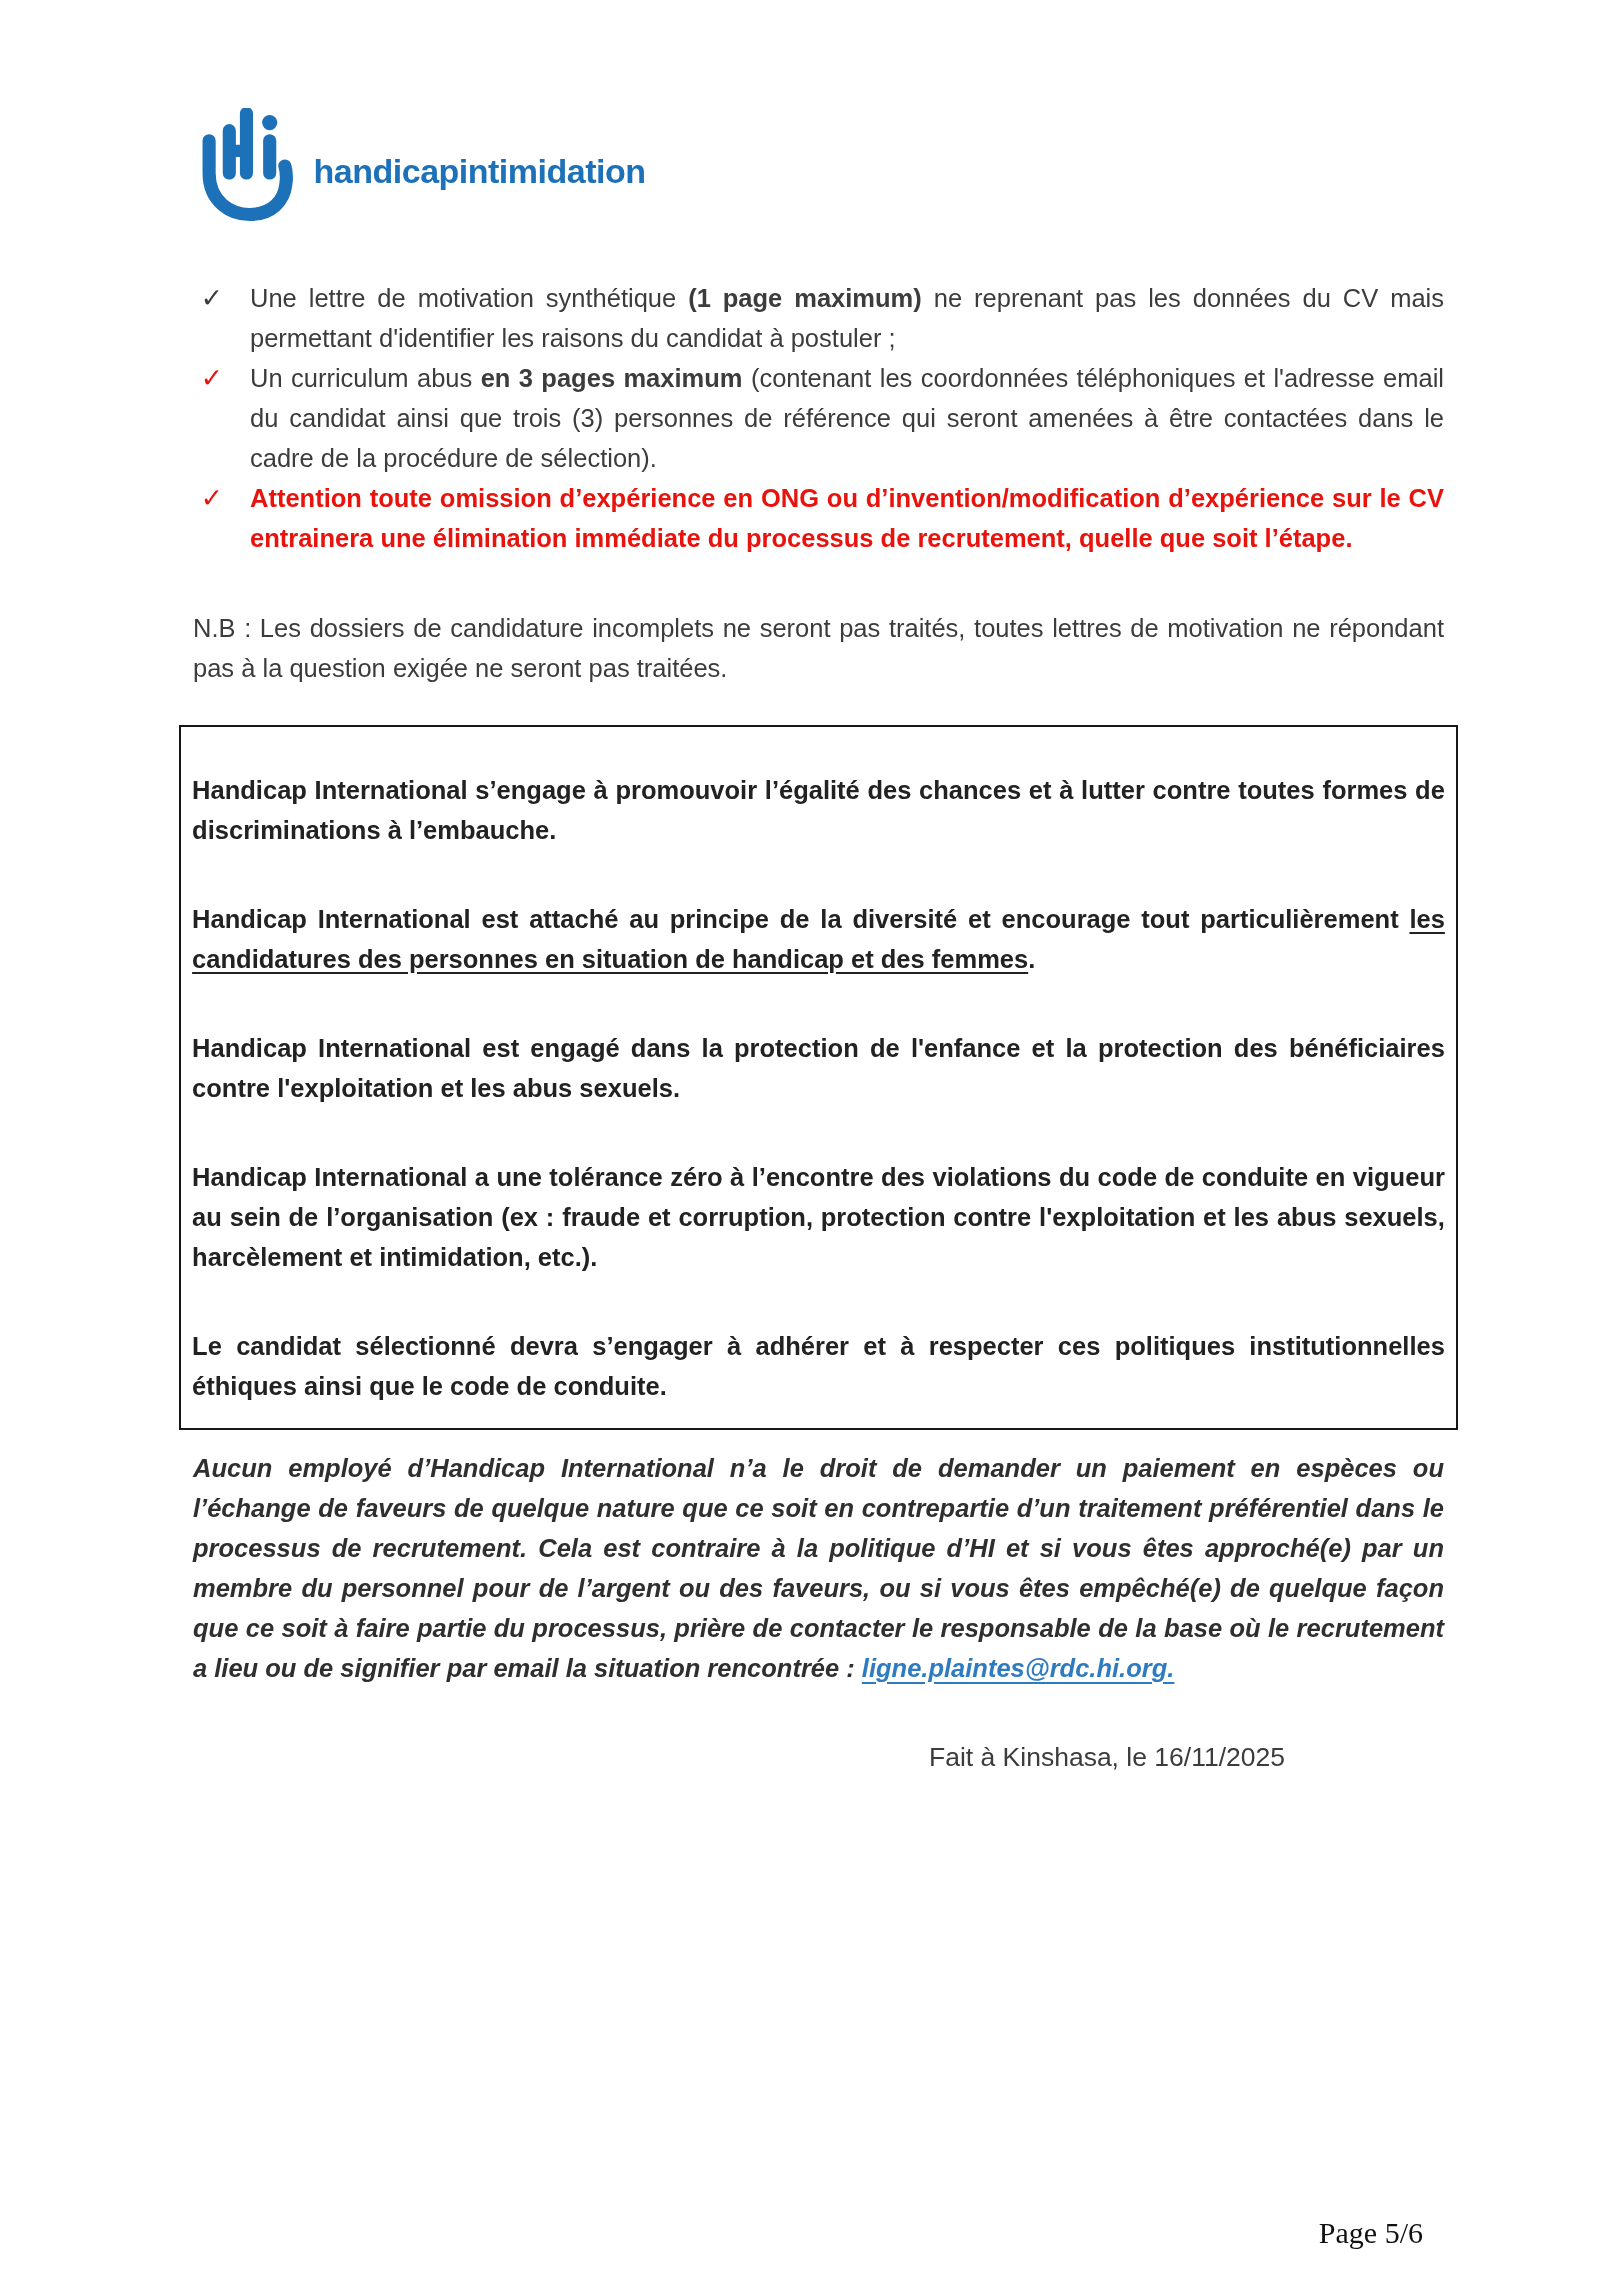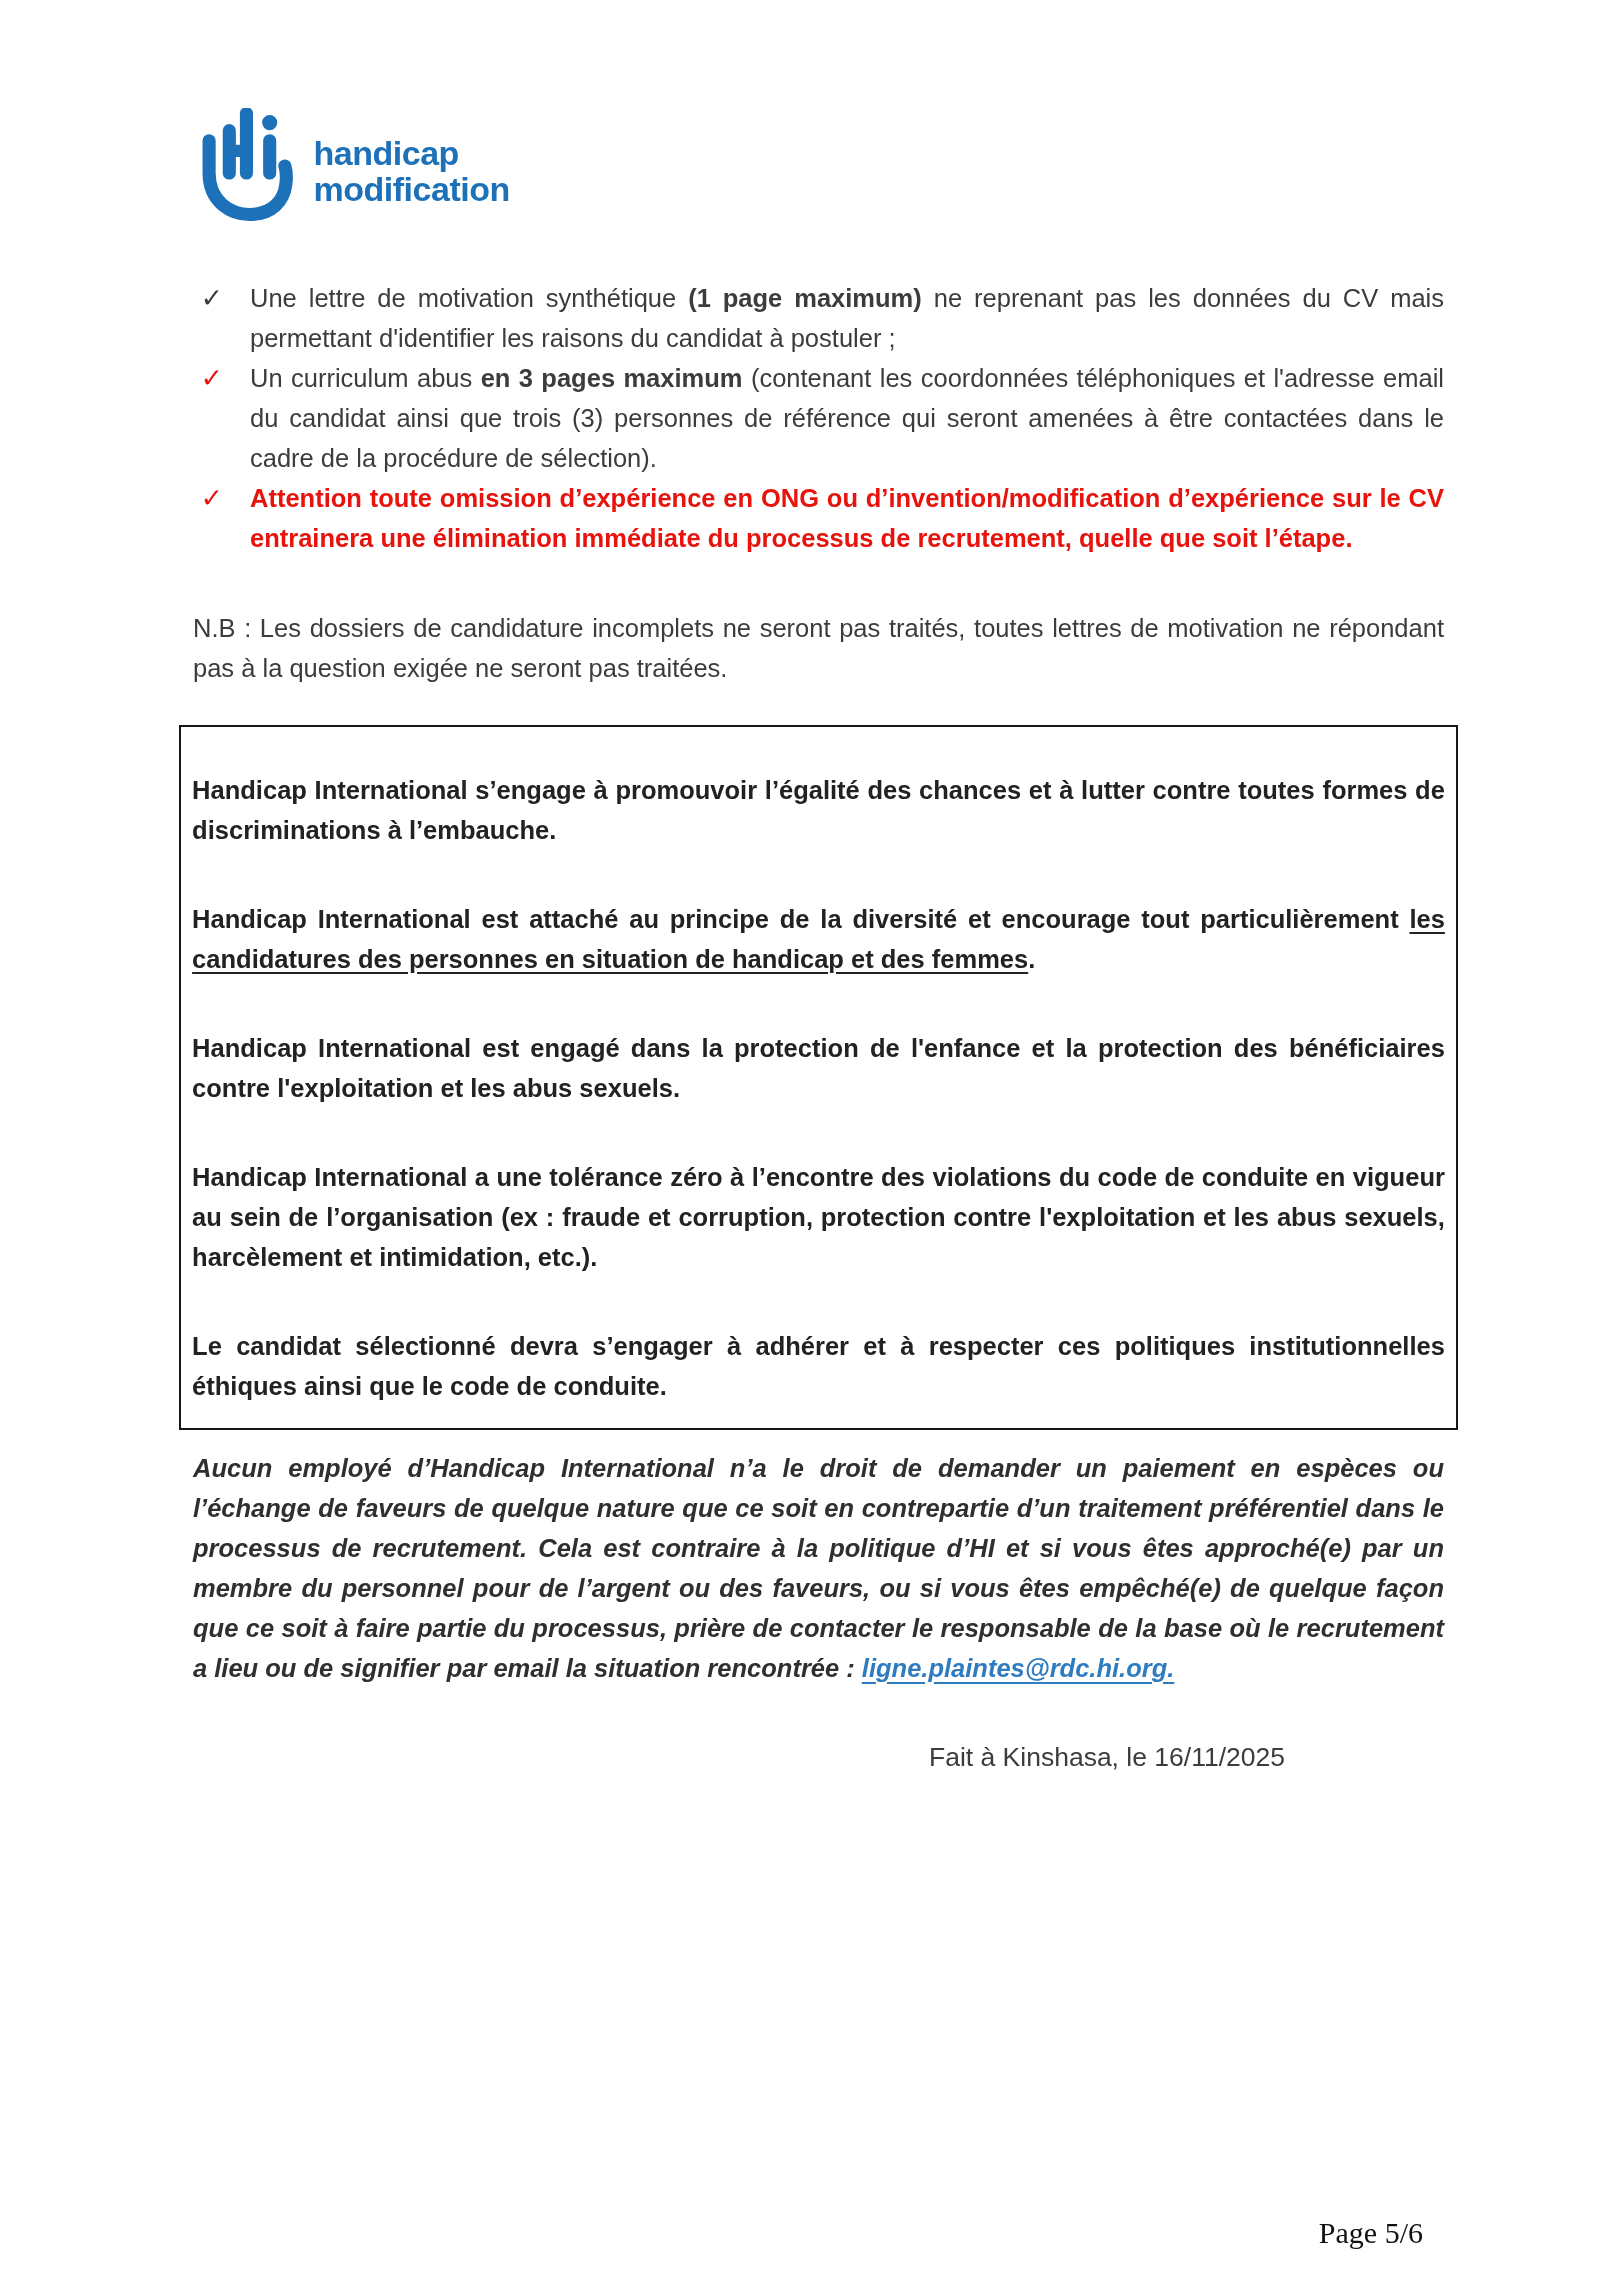--- a/index.html
+++ b/index.html
@@ -10,21 +10,21 @@
     background:#ffffff;
     font-family:"Liberation Sans","DejaVu Sans",sans-serif;
     color:#3c3c3c;
     box-sizing:border-box;
     padding:106px 177px 0 193px;
     overflow:hidden;
   }
   
   .logo{display:flex;align-items:center;gap:13.7px;margin-left:5.9px;height:124px;}
   .logo svg{display:block;}
-  .wordmark{display:flex;flex-direction:column;justify-content:space-between;margin-top:5.9px;}
+  .wordmark{display:flex;flex-direction:row;justify-content:space-between;margin-top:5.9px;}
   .wordmark span{
     color:#1d71b8;font-weight:700;font-size:34px;line-height:36px;letter-spacing:-0.5px;
   }
   
   .body-text{font-size:25.5px;line-height:40px;}
   p{margin:0;}
   .just{text-align:justify;}
   .u{text-decoration:underline;text-underline-offset:3.9px;}
   
   .bullets{list-style:none;margin:48px 0 0 0;padding:0;}
@@ -71,21 +71,21 @@
         <path d="M 10 32 L 10 64 C 10 93 32 105 50 105 C 72 105 84 92 86 75 C 87 68 86.5 62 85 57" stroke-width="13"></path>
         <path d="M 30 22 L 30 64" stroke-width="13"></path>
         <path d="M 47 5 L 47 64" stroke-width="13"></path>
         <path d="M 30 42 L 47 42" stroke-width="12"></path>
         <path d="M 70 32 L 70 64" stroke-width="13"></path>
       </g>
       <circle cx="70" cy="14" r="7.5" fill="#1d71b8"></circle>
     </svg>
     <div class="wordmark">
       <span>handicap</span>
-      <span>modification</span>
+      <span>intimidation</span>
     </div>
   </header>
 
   <ul class="bullets body-text">
     <li class="bullet">
       <span class="check c-black">✓</span>
       <p class="btext just"><span>Une lettre de motivation synthétique </span><strong>(1 page maximum)</strong><span> ne reprenant pas les données du CV mais permettant d'identifier les raisons du candidat à postuler ;</span></p>
     </li>
     <li class="bullet">
       <span class="check c-red">✓</span>

